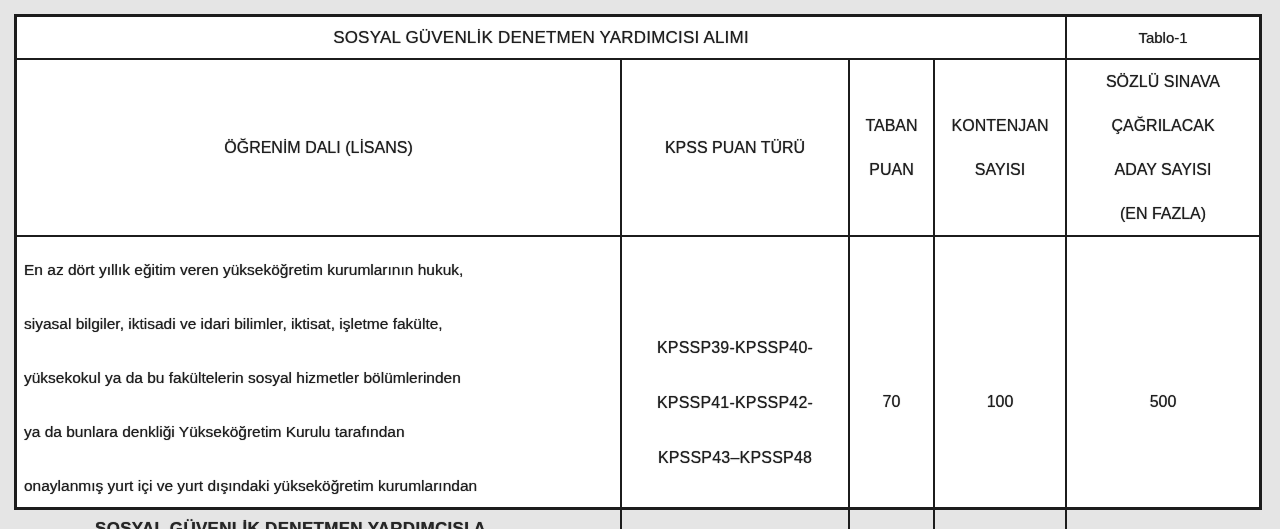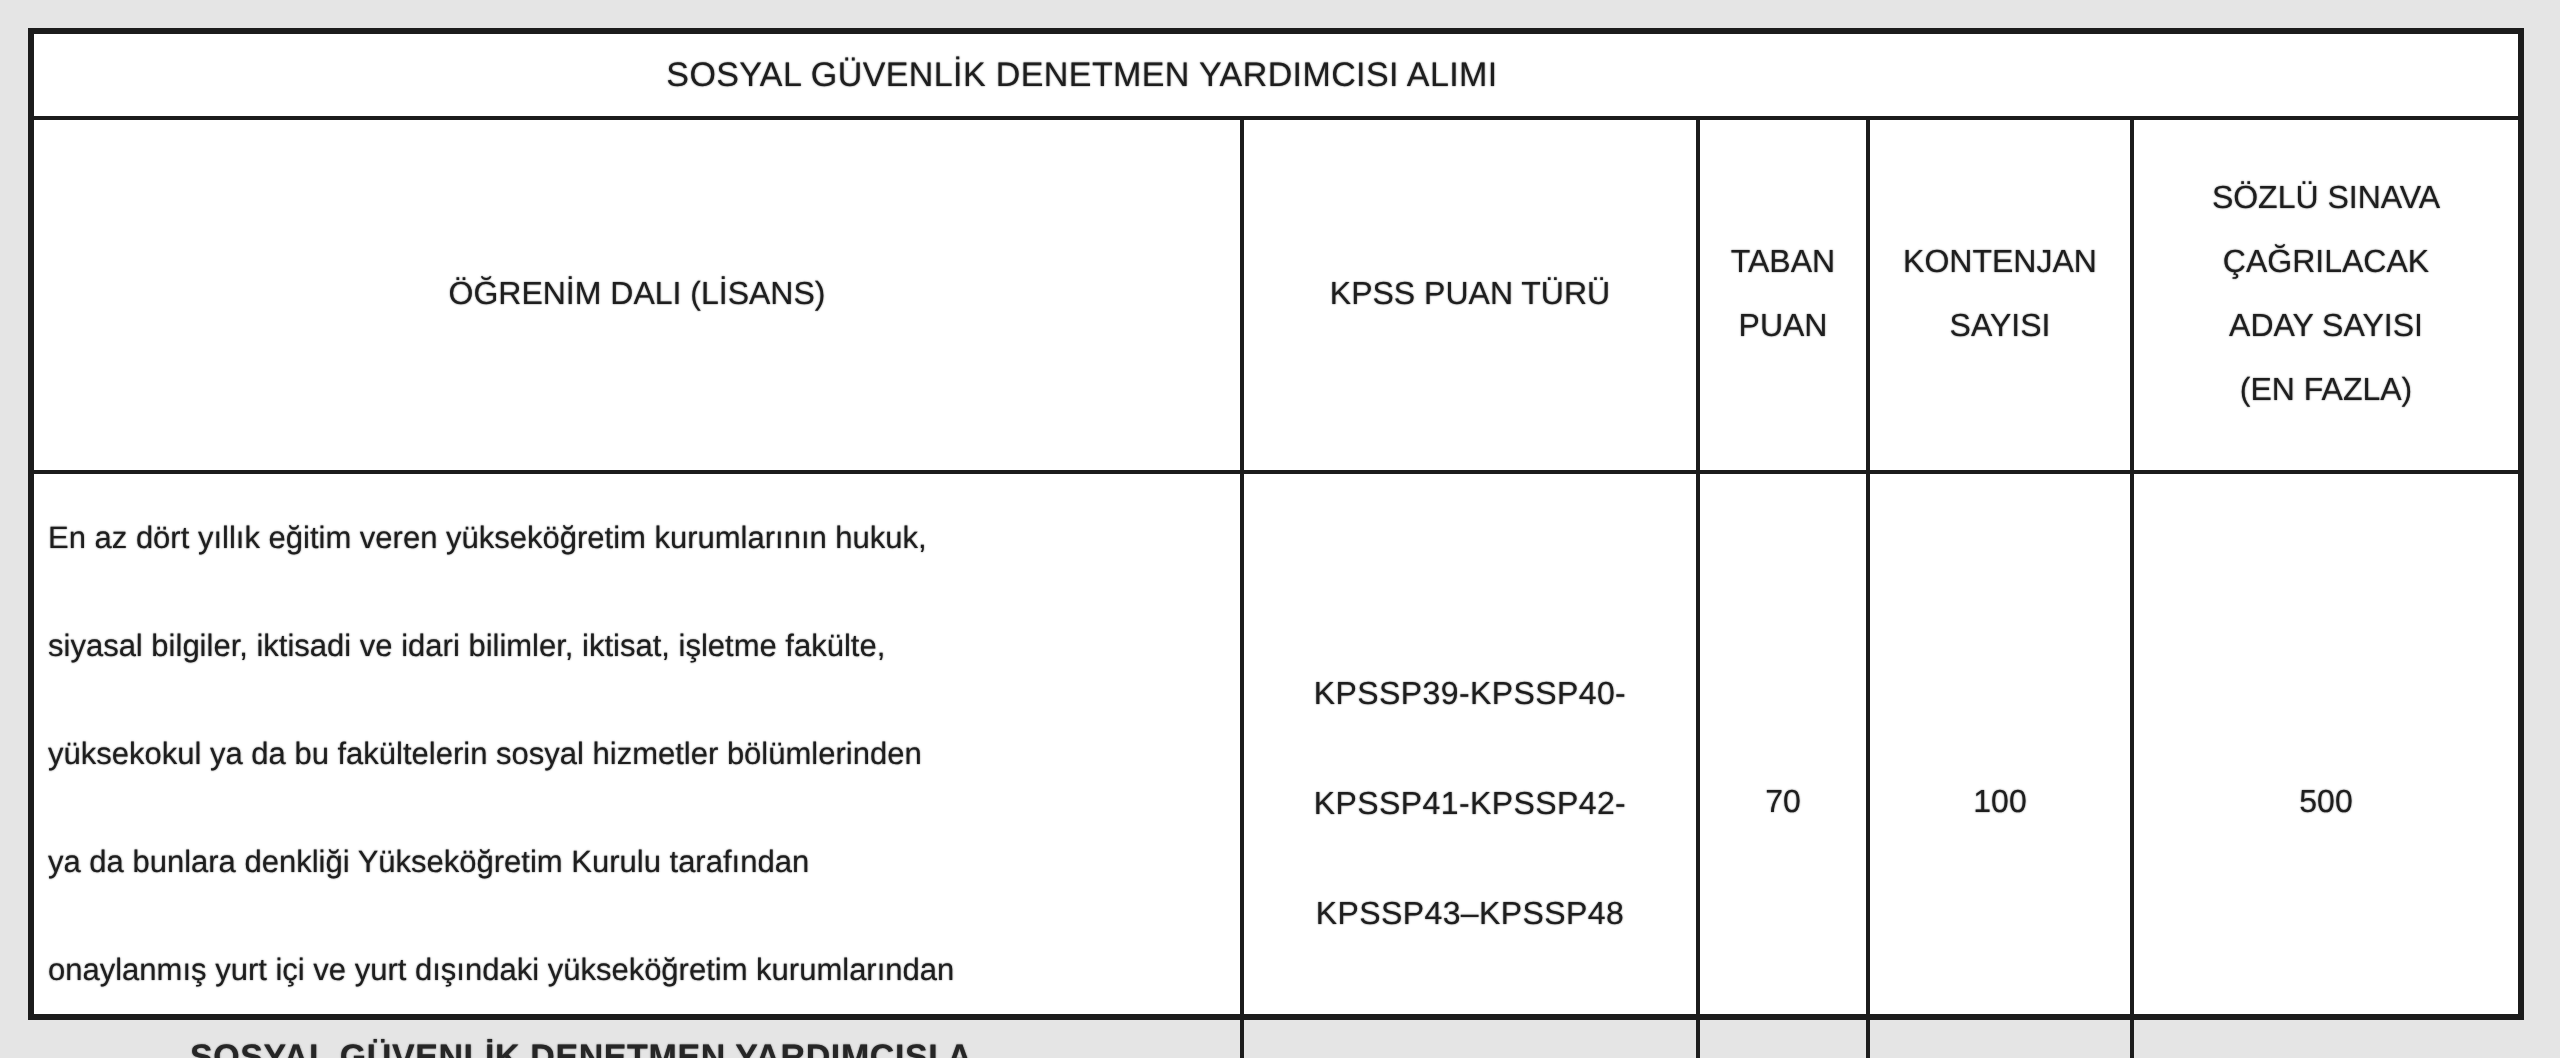--- a/index.html
+++ b/index.html
@@ -33,21 +33,21 @@
   .title-cell{
     grid-row:1;grid-column:1/5;
     font-size:17px;
     letter-spacing:0.2px;
   }
   .tag-cell{
     grid-row:1;grid-column:5/6;
     font-size:15px;
   }
   .pre{white-space:pre-line;}
-  .head{line-height:32px;}
+  .head{line-height:44px;}
   .head-c1{grid-row:2;grid-column:1;font-size:16px;}
   .head-c2{grid-row:2;grid-column:2;}
   .head-c3{grid-row:2;grid-column:3;}
   .head-c4{grid-row:2;grid-column:4;}
   .head-c5{grid-row:2;grid-column:5;}
   .body-c1{
     grid-row:3;grid-column:1;
     justify-content:flex-start;align-items:flex-start;
     text-align:left;
     padding:6px 6px 0 7px;
@@ -72,20 +72,21 @@
 </style>
 </head>
 <body>
 
 <div class="page">
 
   <div class="tbl">
 
     <div class="cell title-cell">SOSYAL GÜVENLİK DENETMEN YARDIMCISI ALIMI</div>
 
+    <div class="cell tag-cell bl">Tablo-1</div>
 
     <div class="cell head head-c1 bt">ÖĞRENİM DALI (LİSANS)</div>
 
     <div class="cell head head-c2 bt bl">KPSS PUAN TÜRÜ</div>
 
     <div class="cell head head-c3 bt bl pre">TABAN
 PUAN</div>
 
     <div class="cell head head-c4 bt bl pre">KONTENJAN
 SAYISI</div>

